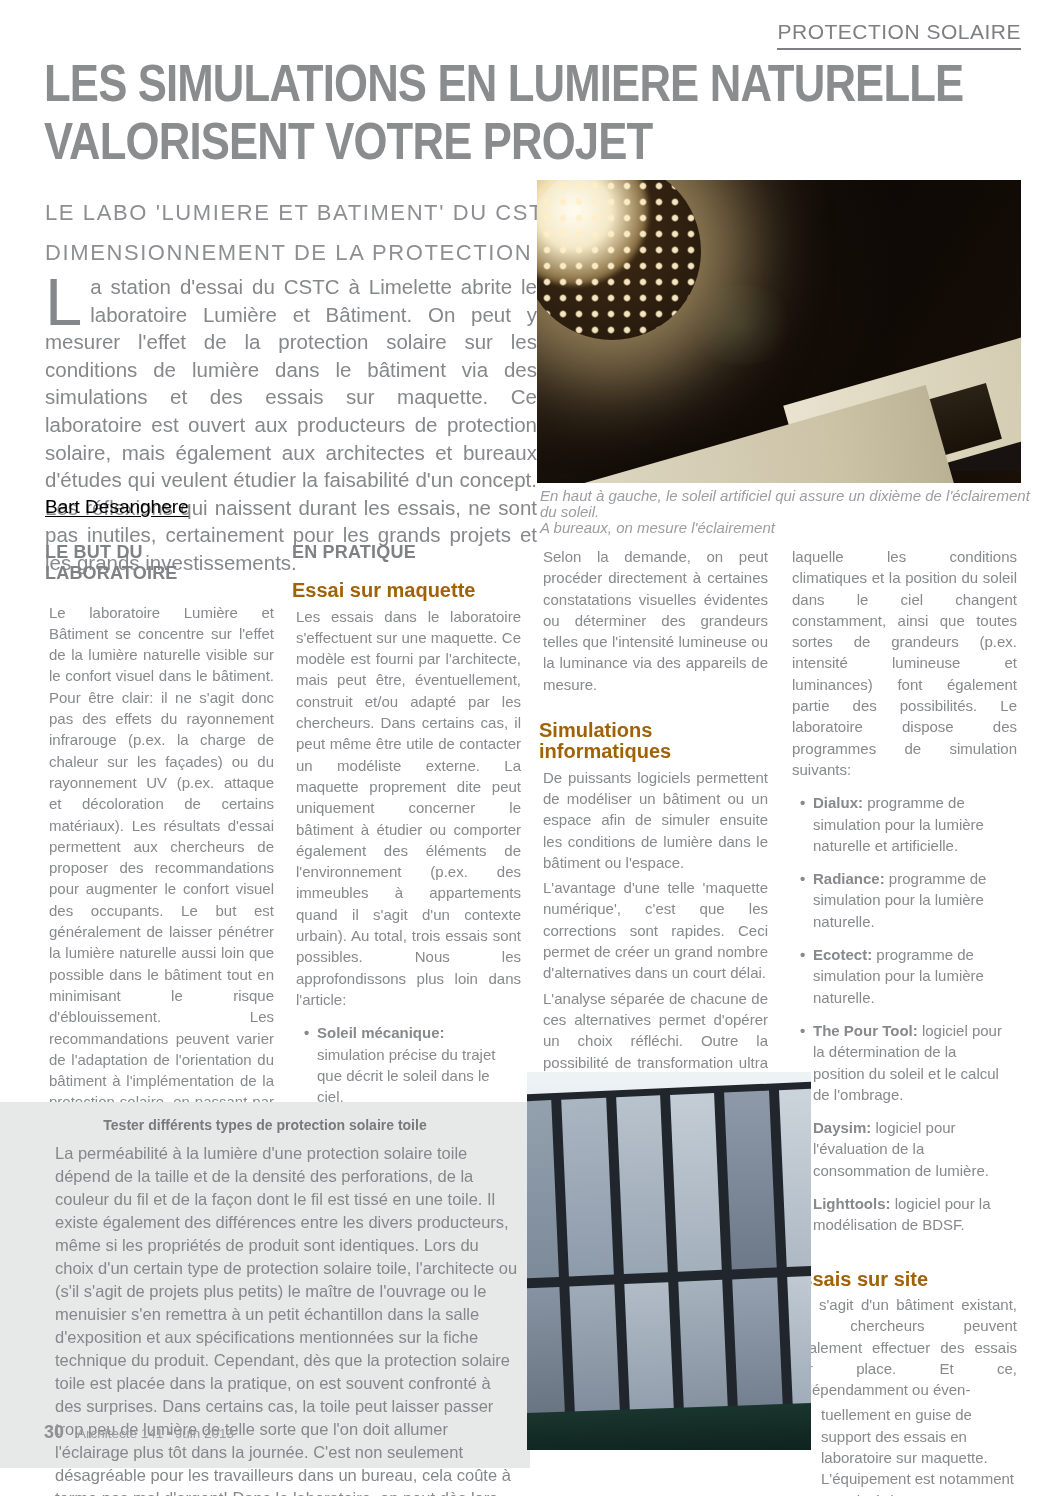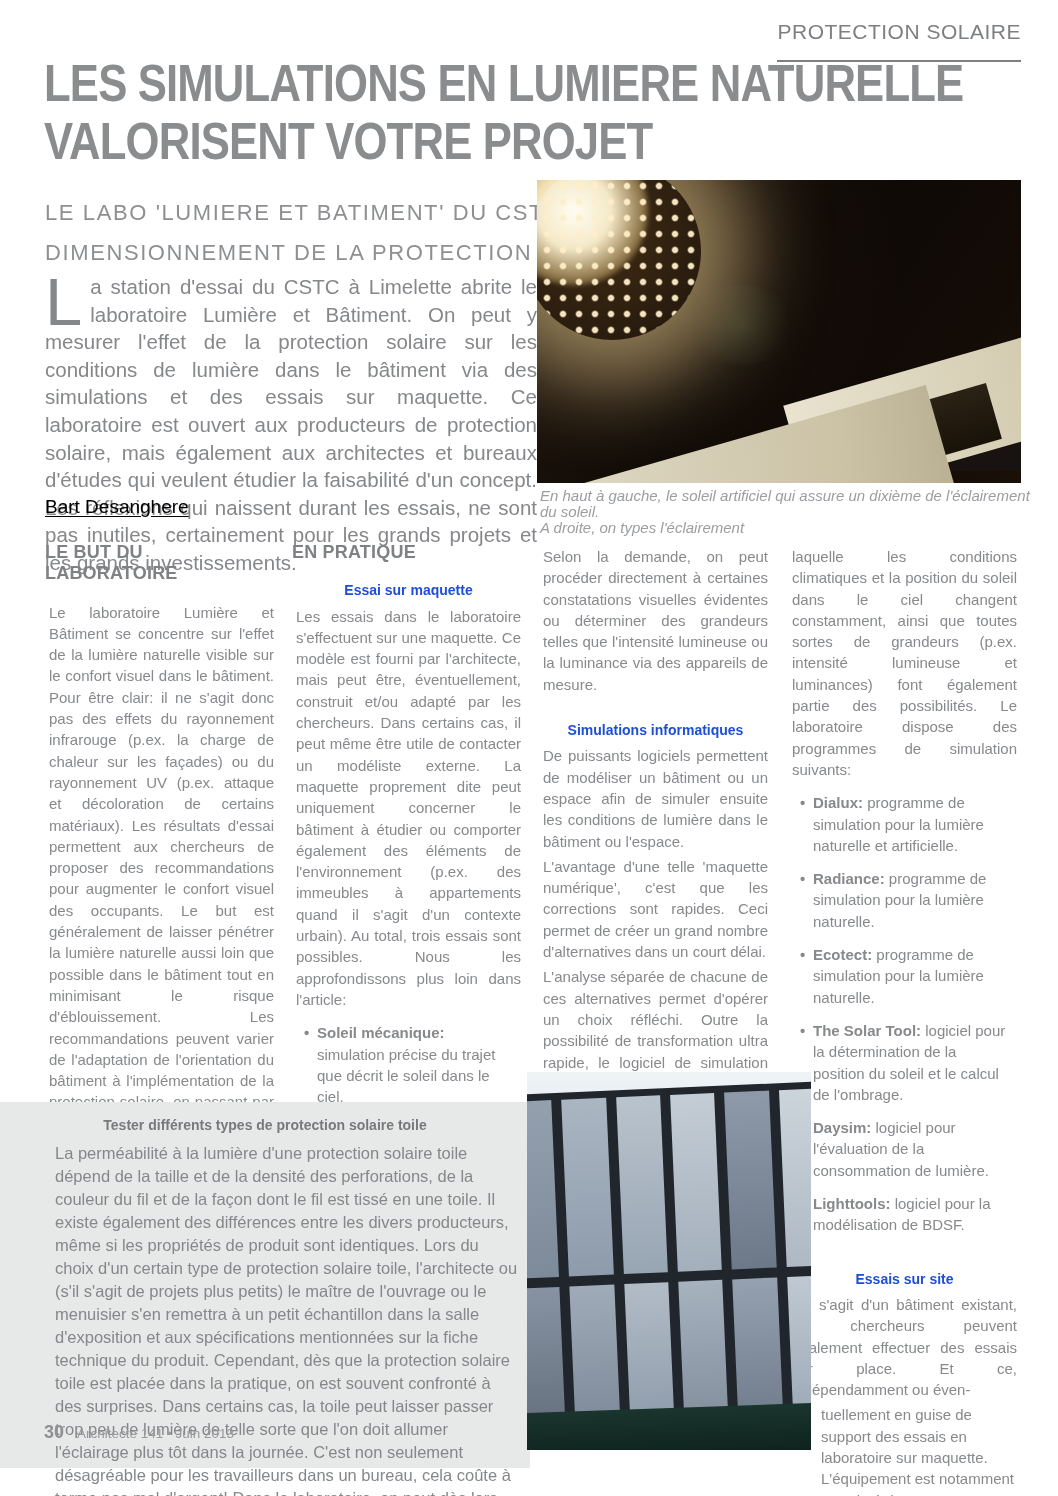--- a/index.html
+++ b/index.html
@@ -7,21 +7,21 @@
     position:relative; width:1058px; height:1496px; margin:0 auto;
     background:#ffffff; overflow:hidden;
     font-family:"Liberation Sans", sans-serif;
     color:#87898c;
   }
 
   
   .kicker {
     position:absolute; right:37px; top:20px;
     font-size:21px; letter-spacing:0.5px; color:#7d7f82;
-    border-bottom:2px solid #7d7f82; padding-bottom:16px;
+    border-bottom:2px solid #7d7f82; padding-bottom:4px;
   }
   .title {
     position:absolute; left:44px; top:54px;
     font-size:52px; font-weight:bold; line-height:1.12; letter-spacing:-1px;
     color:#8a8c8e; white-space:nowrap;
     transform:scaleX(0.84); transform-origin:0 0;
   }
   .subtitle {
     position:absolute; left:45px; top:193px;
     font-size:22px; letter-spacing:1.6px; line-height:40px; color:#8d8f92;
@@ -76,21 +76,21 @@
   .caption {
     position:absolute; left:540px; top:488px; width:490px;
     font-size:15px; font-style:italic; line-height:16px; color:#9b9da0;
   }
 
   
   .col { position:absolute; top:542px; width:233px; font-size:15px; line-height:21.3px; }
   .col p { margin:4px; text-align:justify; }
   .col .gap { height:21px; }
   .h-col { font-size:18px; font-weight:bold; color:#7f8184; margin:0 0 17px 0; letter-spacing:0.2px; }
-  .h-sub { font-size:14px; font-weight:bold; color:#1d4ed8; margin:0;text-align:center; }
+  .h-sub { font-size:20px; font-weight:bold; color:#a16207; margin:0; }
   ul.blt { list-style:none; margin:0; padding:0; text-align:left; }
   ul.blt li { position:relative; padding-left:13px; margin:12px; }
   ul.blt li::before { content:"\2022"; position:absolute; left:0; top:0; font-weight:bold; }
   .lead { font-weight:bold; }
   .stretch-last { text-align-last:justify; }
   .indent { margin-left:33px !important; }
   ul.indent { width:200px; }
 
   
   .graybox {
@@ -172,21 +172,21 @@
     <div class="man-body"></div>
     <div class="man-head"></div>
     <div class="model-face2"></div>
     <div class="model-opening"></div>
     <div class="model-strut"></div>
     <div class="model-face1"></div>
   </div>
 
   <div class="caption">
     <div>En haut à gauche, le soleil artificiel qui assure un dixième de l'éclairement du soleil.</div>
-    <div>A droite, on types l'éclairement</div>
+    <div>A bureaux, on mesure l'éclairement</div>
   </div>
 
   <div class="col" style="left:45px;">
     <div class="h-col">LE BUT DU LABORATOIRE</div>
     <p>Le laboratoire Lumière et Bâtiment se concentre sur l'effet de la lumière naturelle visible sur le confort visuel dans le bâtiment. Pour être clair: il ne s'agit donc pas des effets du rayonnement infrarouge (p.ex. la charge de chaleur sur les façades) ou du rayonnement UV (p.ex. attaque et décoloration de certains matériaux). Les résultats d'essai permettent aux chercheurs de proposer des recommandations pour augmenter le confort visuel des occupants. Le but est généralement de laisser pénétrer la lumière naturelle aussi loin que possible dans le bâtiment tout en minimisant le risque d'éblouissement. Les recommandations peuvent varier de l'adaptation de l'orientation du bâtiment à l'implémentation de la protection solaire, en passant par le placement de coupoles. La consommation d'énergie est aussi étudiée et éventuellement intégrée par le biais de modifications dans la conception ou l'utilisation de systèmes intelligents de gestion de la lumière naturelle.</p>
   </div>
 
   <div class="col" style="left:292px;">
     <div class="h-col">EN PRATIQUE</div>
     <div class="h-sub">Essai sur maquette</div>
@@ -205,21 +205,21 @@
     <p>L'avantage d'une telle 'maquette numérique', c'est que les corrections sont rapides. Ceci permet de créer un grand nombre d'alternatives dans un court délai.</p>
     <p class="stretch-last">L'analyse séparée de chacune de ces alternatives permet d'opérer un choix réfléchi. Outre la possibilité de transformation ultra rapide, le logiciel de simulation offre quelques atouts supplémentaires. Telles les images 3D dans lesquelles on peut déplacer éventuellement le point d'observation (travelling). La simulation d'une situation dynamique au cours de</p>
   </div>
 
   <div class="col" style="left:788px;">
     <p>laquelle les conditions climatiques et la position du soleil dans le ciel changent constamment, ainsi que toutes sortes de grandeurs (p.ex. intensité lumineuse et luminances) font également partie des possibilités. Le laboratoire dispose des programmes de simulation suivants:</p>
     <ul class="blt">
       <li><span class="lead">Dialux:</span><span> programme de simulation pour la lumière naturelle et artificielle.</span></li>
       <li><span class="lead">Radiance:</span><span> programme de simulation pour la lumière naturelle.</span></li>
       <li><span class="lead">Ecotect:</span><span> programme de simulation pour la lumière naturelle.</span></li>
-      <li><span class="lead">The Solar Tool:</span><span> logiciel pour la détermination de la position du soleil et le calcul de l'ombrage.</span></li>
+      <li><span class="lead">The Pour Tool:</span><span> logiciel pour la détermination de la position du soleil et le calcul de l'ombrage.</span></li>
       <li><span class="lead">Daysim:</span><span> logiciel pour l'évaluation de la consommation de lumière.</span></li>
       <li><span class="lead">Lighttools:</span><span> logiciel pour la modélisation de BDSF.</span></li>
     </ul>
     <div class="gap"></div>
     <div class="h-sub">Essais sur site</div>
     <p>S'il s'agit d'un bâtiment existant, les chercheurs peuvent également effectuer des essais sur place. Et ce, indépendamment ou éven-</p>
     <p class="indent" style="text-align:left;">tuellement en guise de support des essais en laboratoire sur maquette. L'équipement est notamment constitué de:</p>
     <ul class="blt indent">
       <li><span class="lead">Luxmètres:</span><span> utilisés pour mesurer l'intensité de l'éclairage.</span></li>
       <li><span class="lead">Un radio-luxmètre:</span><span> mesure simultanée de l'intensité de l'éclairage à l'intérieur et à l'extérieur (pour déterminer le facteur de lumière naturelle).</span></li>

